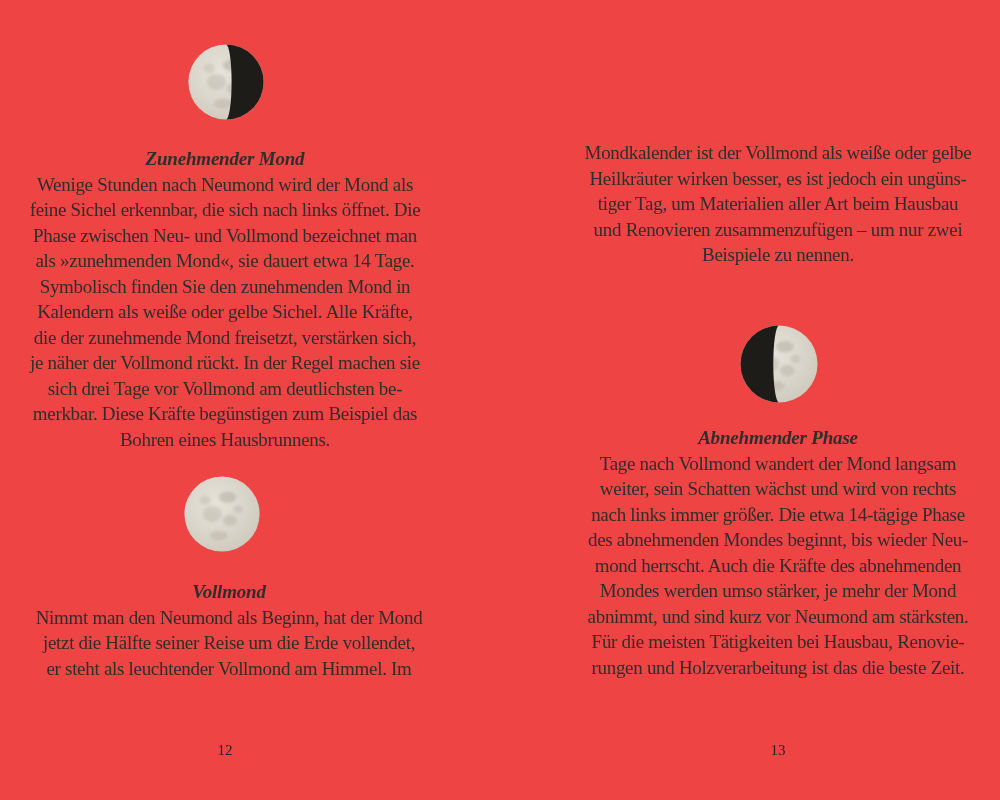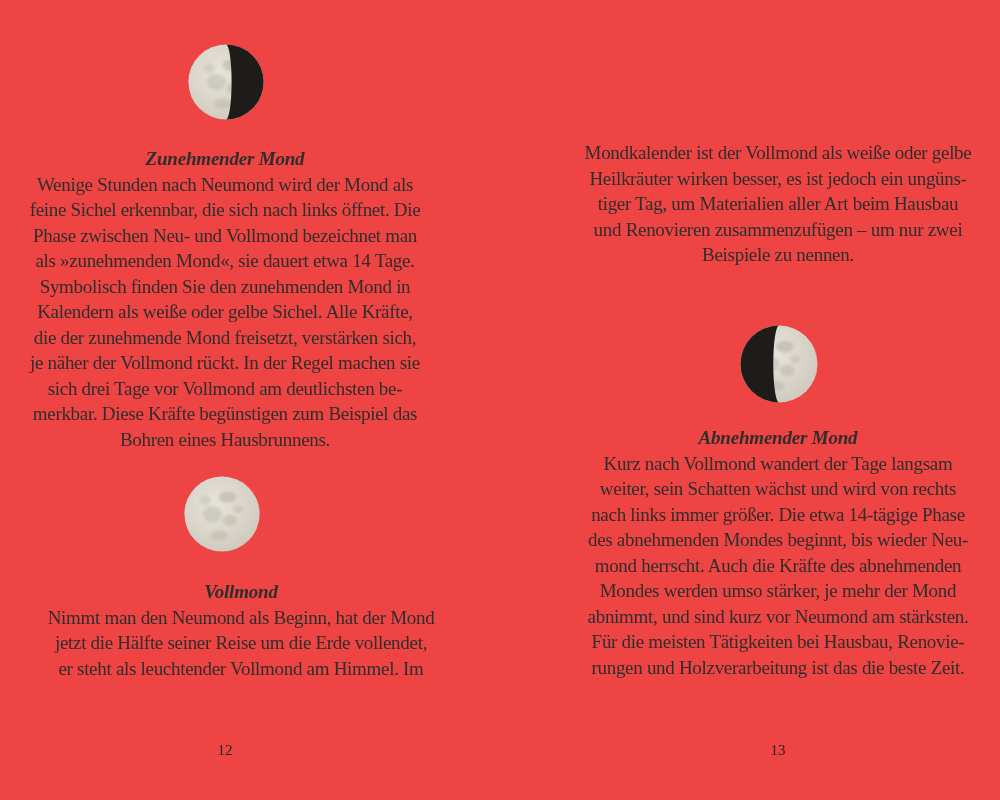--- a/index.html
+++ b/index.html
@@ -109,21 +109,21 @@
       <ellipse cx="38" cy="50" rx="12" ry="10" opacity="0.38"></ellipse>
       <ellipse cx="60" cy="58" rx="9" ry="7" opacity="0.42"></ellipse>
       <ellipse cx="46" cy="77" rx="11" ry="6" opacity="0.40"></ellipse>
       <ellipse cx="29" cy="33" rx="7" ry="6" opacity="0.32"></ellipse>
       <ellipse cx="70" cy="44" rx="6" ry="5" opacity="0.35"></ellipse>
     </g>
 
   </svg>
       </figure>
 
-    <div class="text-block" style="left:16px;top:579px;width:450px;">
+    <div class="text-block" style="left:4px;top:579px;width:450px;">
       <h2 class="heading">Vollmond</h2>
       <div>
           <div class="line">Nimmt man den Neumond als Beginn, hat der Mond</div>
           <div class="line">jetzt die Hälfte seiner Reise um die Erde vollendet,</div>
           <div class="line">er steht als leuchtender Vollmond am Himmel. Im</div>
         </div>
     </div>
 
     <div class="page-number" style="left:0;top:741px;width:450px;">12</div>
   </section>
@@ -160,23 +160,23 @@
       <ellipse cx="60" cy="58" rx="9" ry="7" opacity="0.42"></ellipse>
       <ellipse cx="46" cy="77" rx="11" ry="6" opacity="0.40"></ellipse>
       <ellipse cx="29" cy="33" rx="7" ry="6" opacity="0.32"></ellipse>
       <ellipse cx="70" cy="44" rx="6" ry="5" opacity="0.35"></ellipse>
     </g>
     <path d="M50,3 A7,47 0 0 0 50,97 A47,47 0 0 1 50,3 Z" fill="#1d1c19"></path>
   </svg>
       </figure>
 
     <div class="text-block" style="left:22px;top:425px;width:444px;">
-      <h2 class="heading">Abnehmender Mond</h2>
+      <h2 class="heading">Abnehmender Phase</h2>
       <div>
-          <div class="line">Kurz nach Vollmond wandert der Tage langsam</div>
+          <div class="line">Tage nach Vollmond wandert der Mond langsam</div>
           <div class="line">weiter, sein Schatten wächst und wird von rechts</div>
           <div class="line">nach links immer größer. Die etwa 14-tägige Phase</div>
           <div class="line">des abnehmenden Mondes beginnt, bis wieder Neu-</div>
           <div class="line">mond herrscht. Auch die Kräfte des abnehmenden</div>
           <div class="line">Mondes werden umso stärker, je mehr der Mond</div>
           <div class="line">abnimmt, und sind kurz vor Neumond am stärksten.</div>
           <div class="line">Für die meisten Tätigkeiten bei Hausbau, Renovie-</div>
           <div class="line">rungen und Holzverarbeitung ist das die beste Zeit.</div>
         </div>
     </div>

